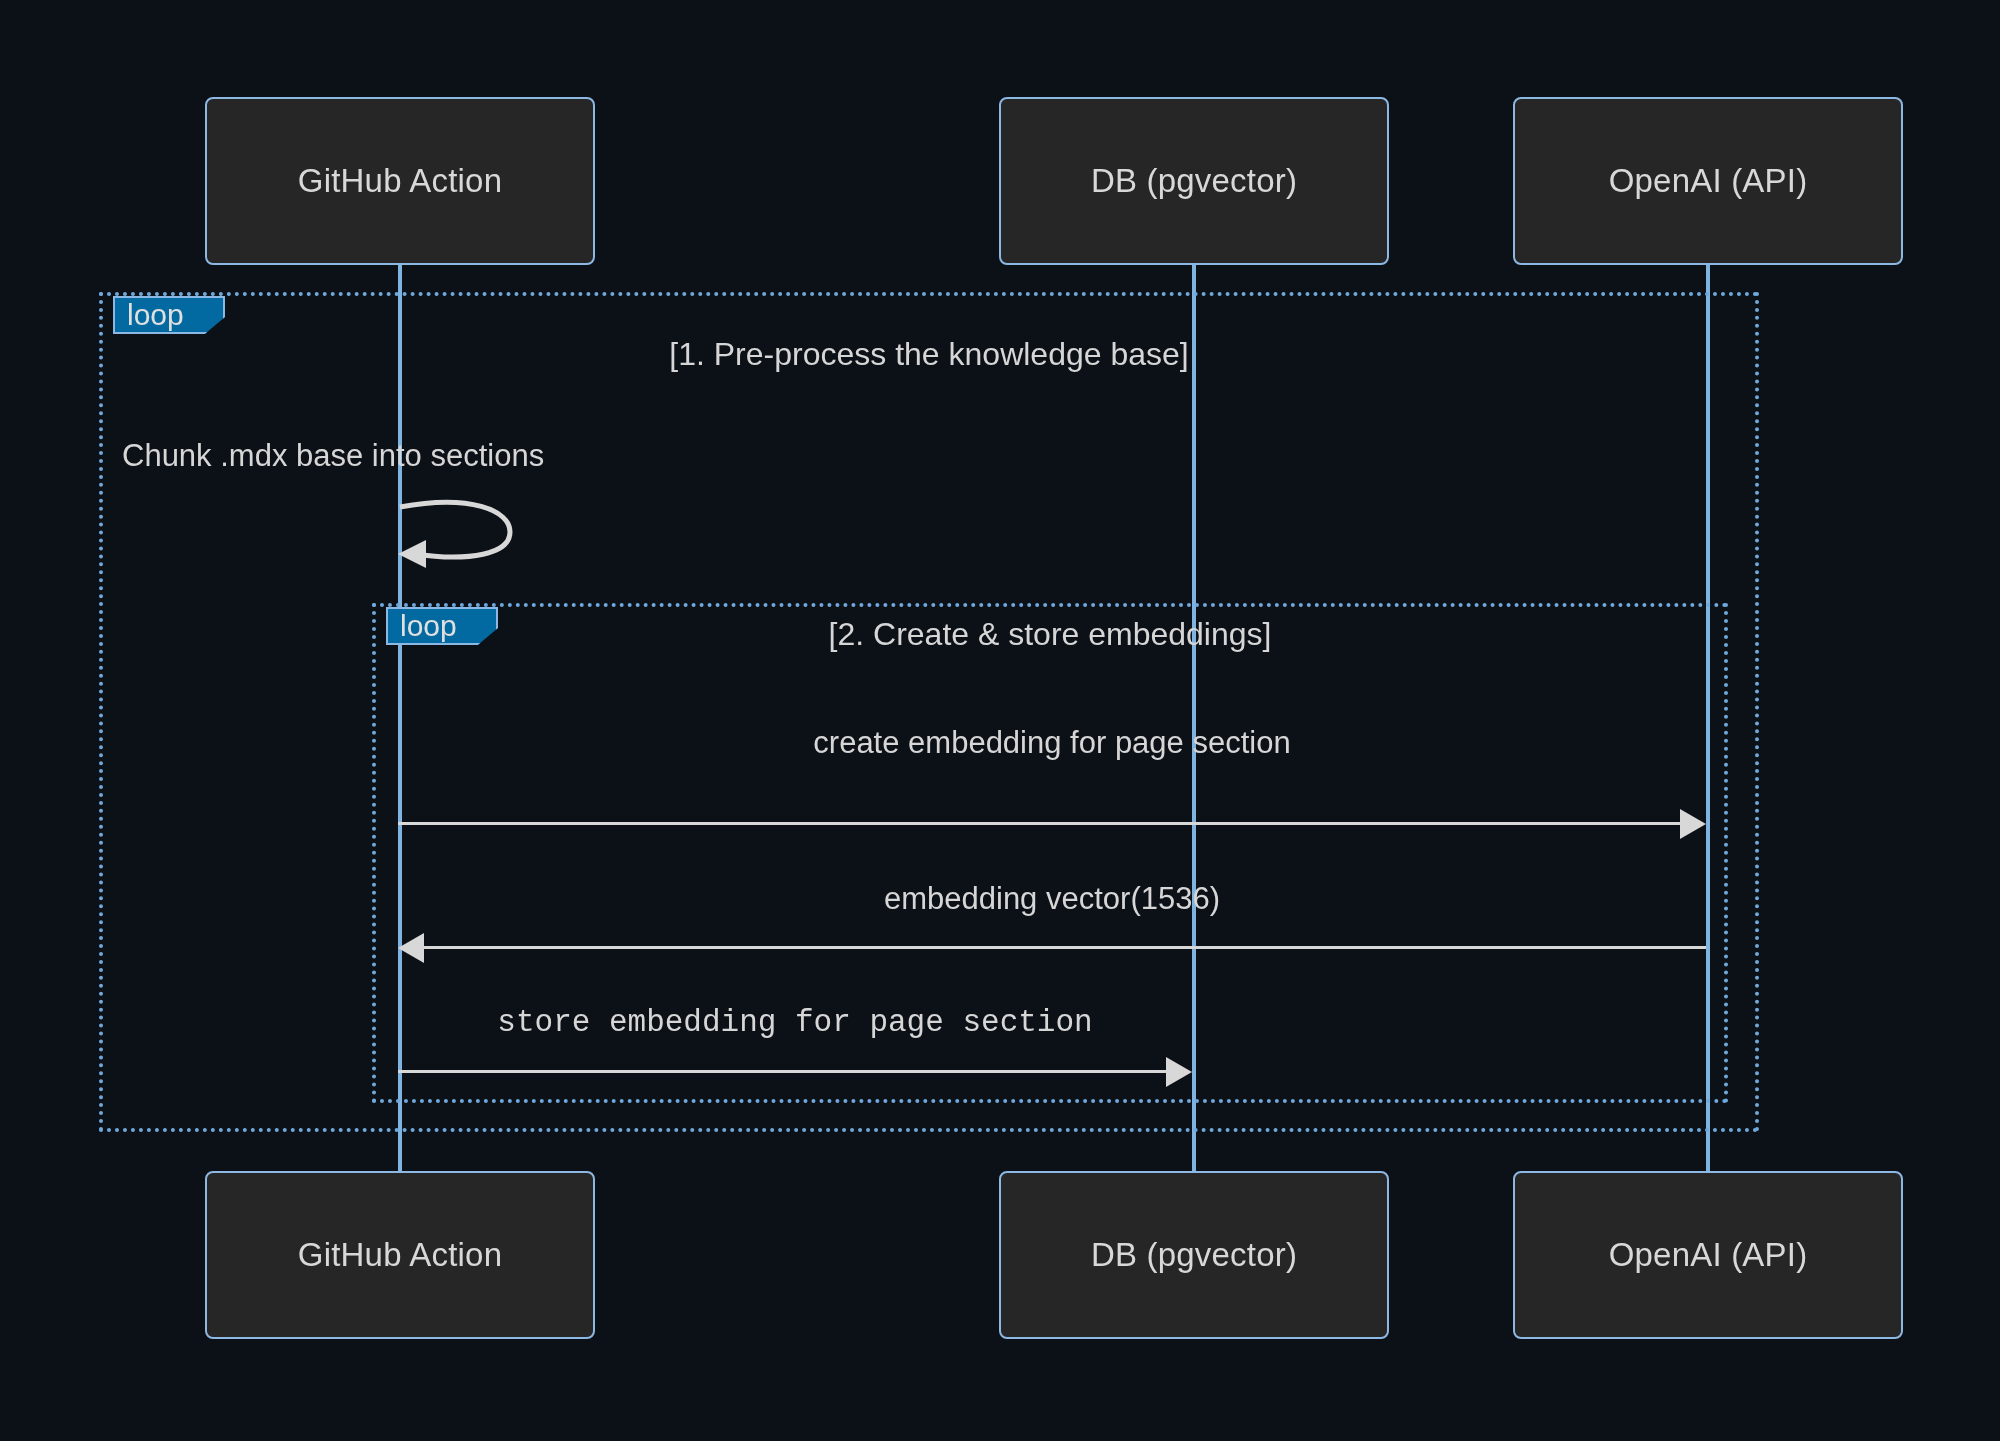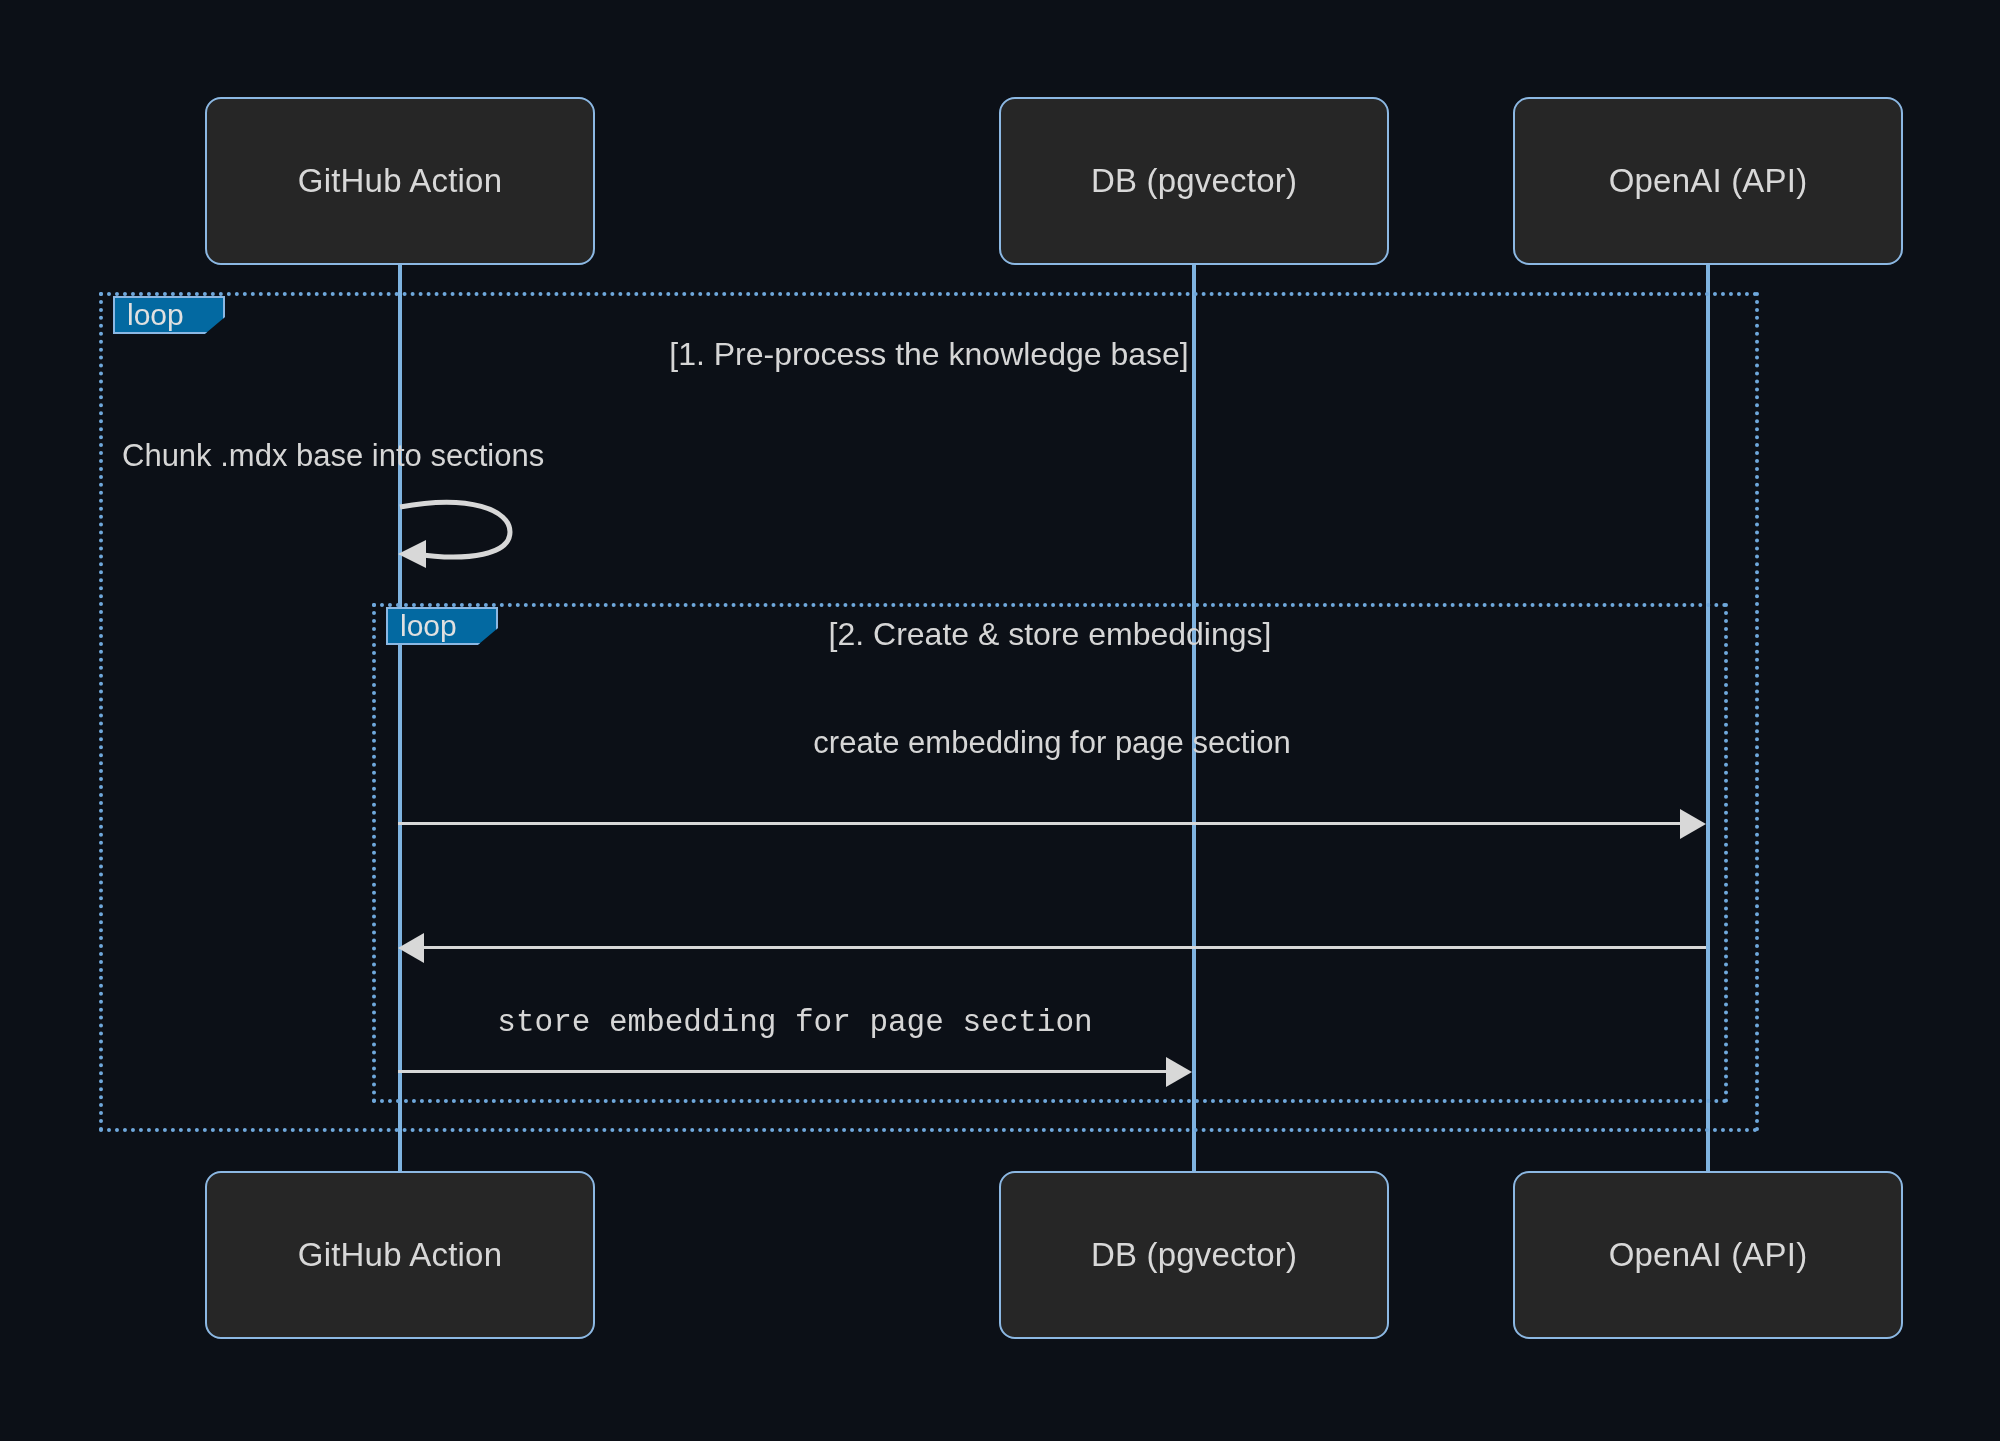--- a/index.html
+++ b/index.html
@@ -19,21 +19,21 @@
     height: 1441px;
     background: #0c1017;
   }
 
   
   .participant {
     position: absolute;
     box-sizing: border-box;
     background: #262626;
     border: 2px solid #8cb8e3;
-    border-radius: 16px;
+    border-radius: 8px;
     display: flex;
     align-items: center;
     justify-content: center;
     color: #d8d8d8;
     font-size: 33px;
     letter-spacing: 0.2px;
     text-align: center;
   }
 
   
@@ -147,20 +147,23 @@
   <div class="loop-title" style="left:372px; top:616px; width:1356px;">
     <span>[2. Create &amp; store embeddings]</span>
   </div>
 
   <div class="msg-label" style="left:398px; top:725px; width:1308px;">
     <span>create embedding for page section</span>
   </div>
   <div class="msg-line" style="left:398px; top:822px; width:1282px;"></div>
   <div class="arrow-head arrow-right" style="left:1680px; top:809px;"></div>
 
+  <div class="msg-label" style="left:398px; top:881px; width:1308px;">
+    <span>embedding vector(1536)</span>
+  </div>
   <div class="msg-line" style="left:424px; top:946px; width:1282px;"></div>
   <div class="arrow-head arrow-left" style="left:398px; top:933px;"></div>
 
   <div class="msg-label" style="left:398px; top:1005px; width:794px;font-family:Liberation Mono, monospace;">
     <span>store embedding for page section</span>
   </div>
   <div class="msg-line" style="left:398px; top:1070px; width:768px;"></div>
   <div class="arrow-head arrow-right" style="left:1166px; top:1057px;"></div>
 
   <div class="participant" style="left:205px; top:1171px; width:390px; height:168px;">

